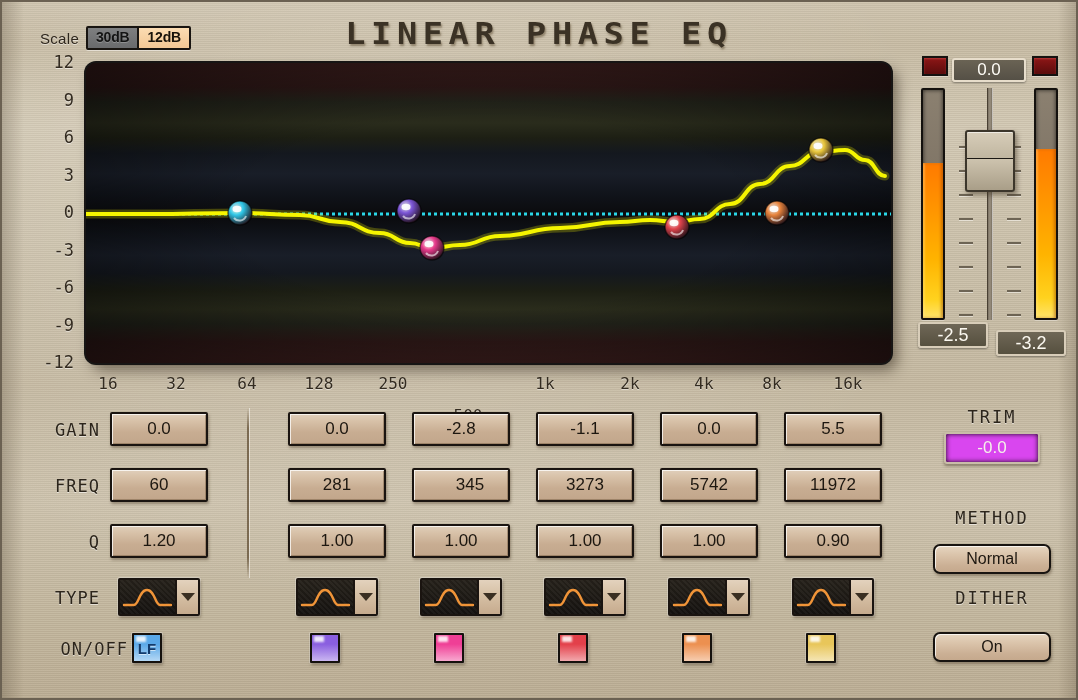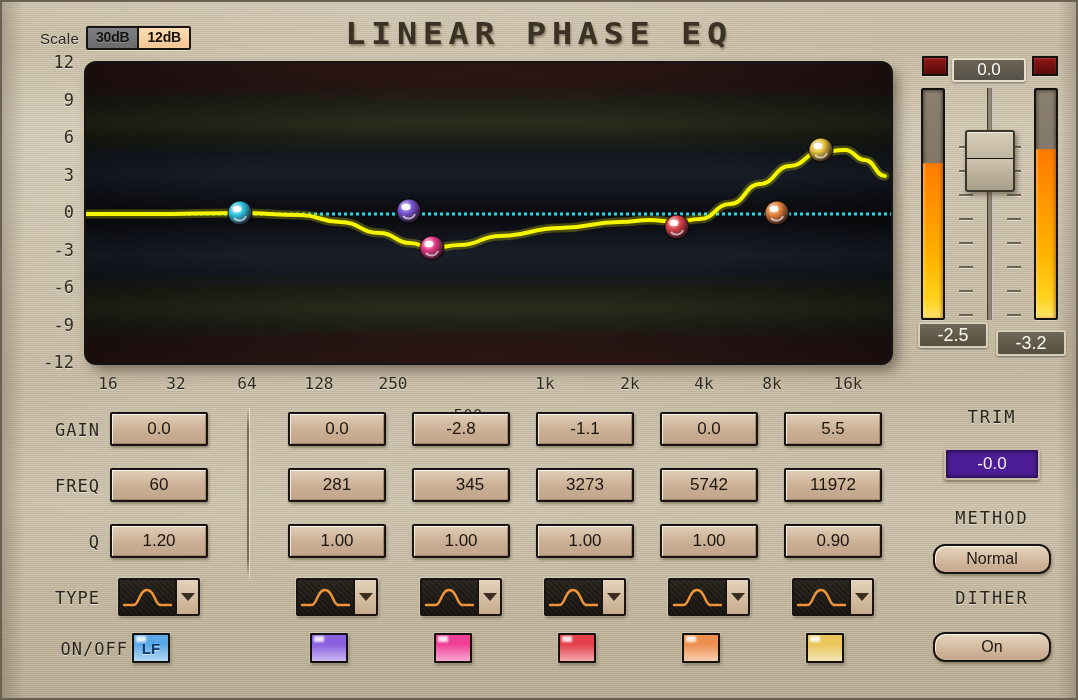--- a/index.html
+++ b/index.html
@@ -198,21 +198,21 @@
   .tri-down {
     width:0; height:0;
     border-left: 7px solid transparent;
     border-right: 7px solid transparent;
     border-top: 8px solid #3a2f22;
   }
 
   
   .band-btn {
     position:absolute;
-    width: 38px; height: 30px;
+    width: 30px; height: 30px;
     border: 2px solid #15110d;
     border-radius: 1px;
     box-shadow: 1px 2px 3px rgba(80,65,45,0.5), 0 0 0 1px rgba(255,255,255,0.32);
     display:flex; align-items:center; justify-content:center;
     font-size: 15px; font-weight: bold;
     color: #1b2a45;
     cursor: pointer;
     overflow:hidden;
     position:absolute;
   }
@@ -292,32 +292,31 @@
     font-family: "DejaVu Sans Mono", monospace;
     font-size: 17px; letter-spacing: 2px;
     color: #2c251b;
     text-shadow: 0 1px 0 rgba(255,255,255,0.55);
   }
   #trim-field {
     position:absolute; left: 944px; top: 432px;
     width: 96px; height: 32px;
     border: 2px solid #c9bda8;
     border-radius: 3px;
-    background: #4c1d95;
+    background: #d946ef;
     box-shadow: 0 2px 3px rgba(70,58,40,0.5), inset 0 0 5px rgba(0,0,0,0.9);
     display:flex; align-items:center; justify-content:center;
     color: #f4f1e9; font-size: 17px;
     cursor: pointer;
-    margin-top: 16px;
   }
   .side-btn {
     position:absolute;
     width: 118px; height: 30px;
     border: 2px solid #181410;
-    border-radius: 12px;
+    border-radius: 7px;
     background: linear-gradient(to bottom, #e6d6c1 0%, #dcc6ad 30%, #cbb095 75%, #c5a98d 100%);
     box-shadow: inset 1px 1px 0 rgba(255,255,255,0.75), 1px 2px 3px rgba(80,65,45,0.45);
     display:flex; align-items:center; justify-content:center;
     font-size: 16px; color: #1d1710;
     cursor: pointer;
   }
 </style>
 </head>
 <body>
 

